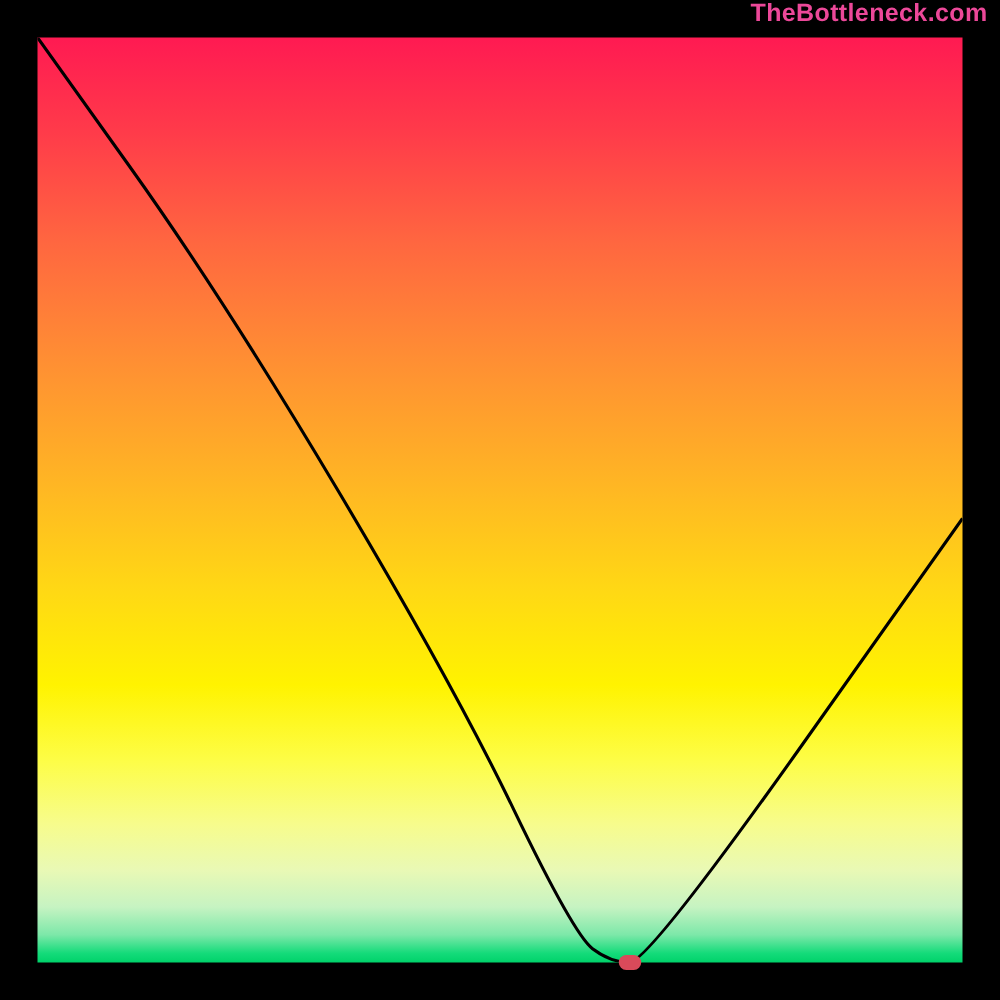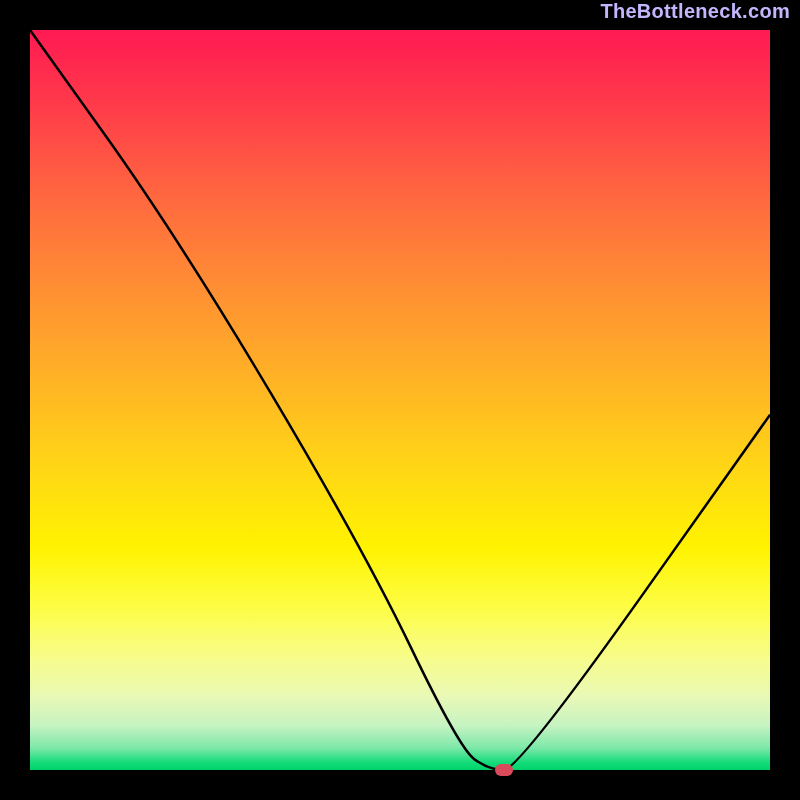--- a/index.html
+++ b/index.html
@@ -8,21 +8,21 @@
     width: 800px;
     height: 800px;
     background: #000;
     font-family: Arial, Helvetica, sans-serif;
     overflow: hidden;
   }
   .watermark {
     position: absolute;
     top: 0;
     right: 10px;
-    color: #c4b5fd;
+    color: #ec4899;
     font-size: 20px;
     font-weight: bold;
     z-index: 10;
     letter-spacing: 0.3px;
   }
   .frame {
     position: absolute;
     left: 30px;
     top: 30px;
     width: 740px;

